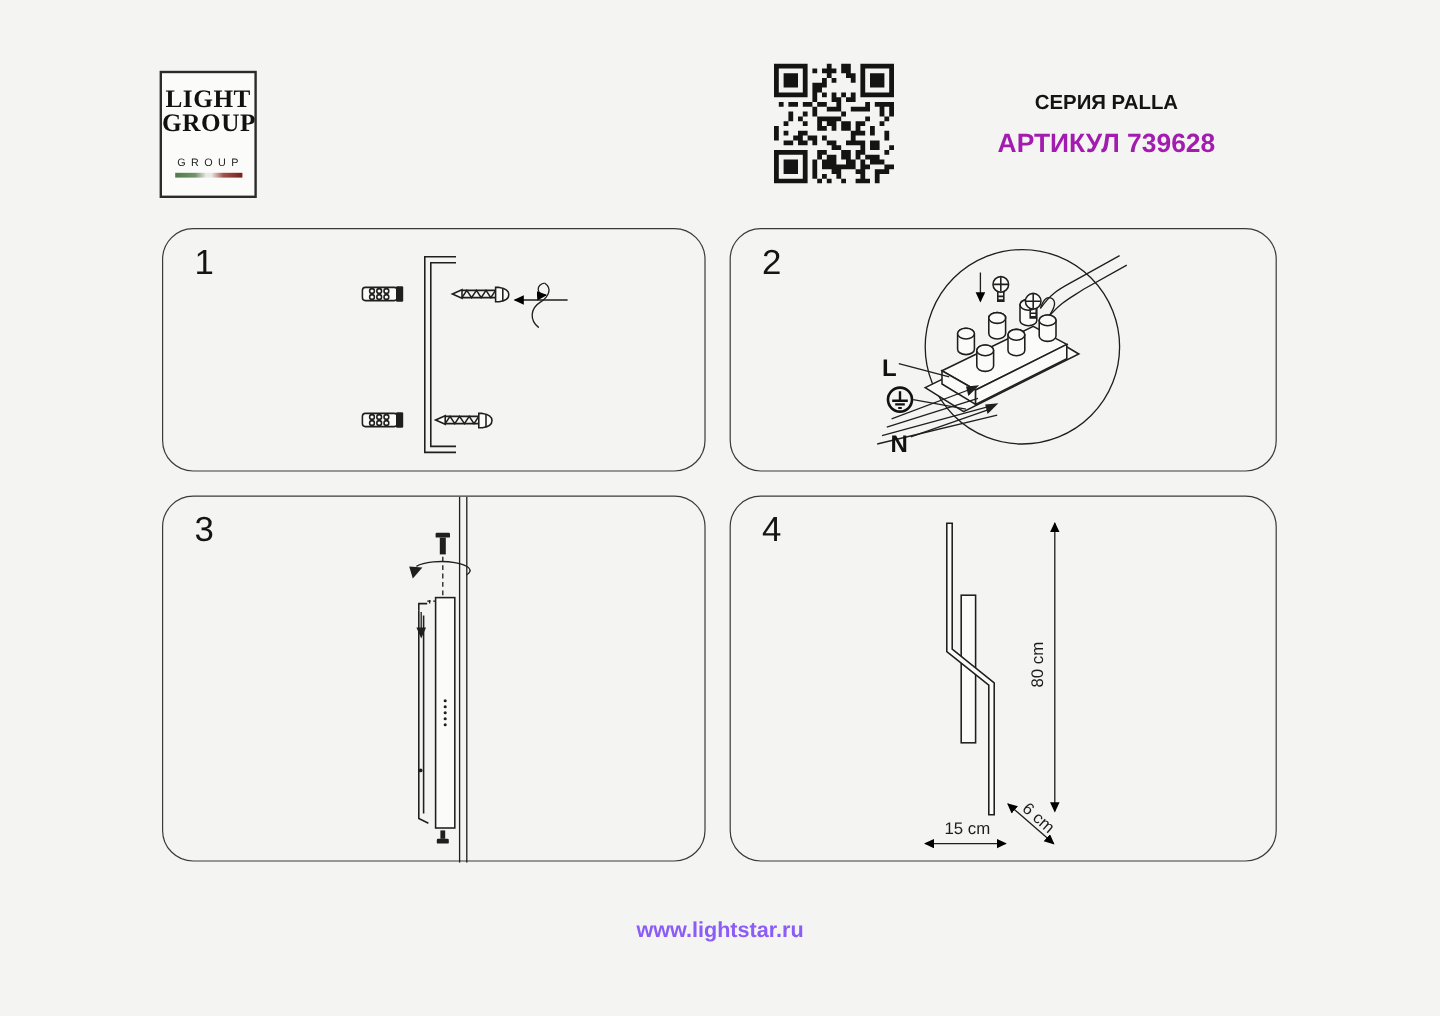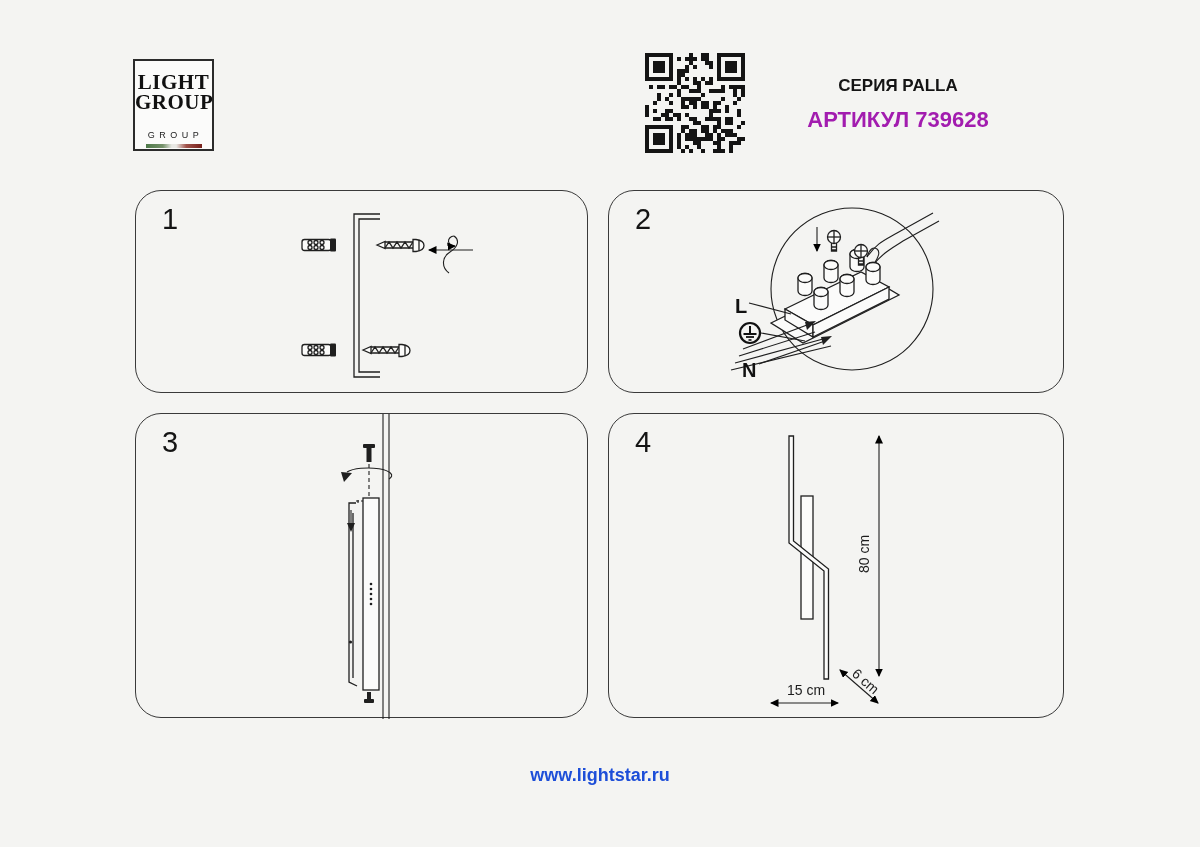--- a/index.html
+++ b/index.html
@@ -1,50 +1,50 @@
 <!DOCTYPE html>
 <html><head>
 <meta charset="utf-8">
 <style>
   html,body{margin:0;padding:0;}
   .page{position:relative;width:1200px;height:847px;background:#f4f4f2;
         font-family:"Liberation Sans",sans-serif;color:#1c1c1c;overflow:hidden;}
 
   
-  .logo-box{position:absolute;left:133px;top:59px;width:81px;height:92px;
+  .logo-box{position:absolute;left:133px;top:59px;width:81px;height:106px;
             border:2px solid #2b2b2b;background:#fbfbfa;text-align:center;box-sizing:border-box;padding-top:11px;}
   .logo-w1,.logo-w2{font-family:"Liberation Serif",serif;font-weight:bold;font-size:21px;line-height:20px;
             letter-spacing:.5px;color:#111;}
   .logo-w3{font-size:9px;letter-spacing:4.5px;margin-top:18px;text-indent:4px;color:#222;}
   .logo-flag{width:56px;height:4px;margin:4px auto 0;
             background:linear-gradient(90deg,#4f7a4a 0%,#76926b 30%,#e8e8e4 46%,#e8e8e4 54%,#a0524a 72%,#77201a 100%);}
   .title{position:absolute;left:237px;top:70px;font-size:23px;font-weight:bold;line-height:32px;color:#141414;}
   .qr{position:absolute;left:645px;top:53px;width:100px;height:100px;}
-  .series-blk{position:absolute;left:764px;top:76px;width:268px;text-align:center;}
+  .series-blk{position:absolute;left:788px;top:76px;width:268px;text-align:center;}
   .series{font-size:17px;font-weight:bold;color:#141414;}
   .article{font-size:22px;font-weight:bold;margin-top:11px;color:#a21caf;}
 
   
   .panel{position:absolute;border:1.5px solid #3a3a3a;border-radius:26px;box-sizing:border-box;}
   .p1{left:135px;top:190px;width:453px;height:203px;}
   .p2{left:608px;top:190px;width:456px;height:203px;}
   .p3{left:135px;top:413px;width:453px;height:305px;}
   .p4{left:608px;top:413px;width:456px;height:305px;}
   .num{position:absolute;left:26px;top:12px;font-size:29px;color:#141414;}
   .panel svg{position:absolute;left:0;top:0;}
   .draw{stroke:#1f1f1f;stroke-width:1.3;fill:none;}
   .thin{stroke:#1f1f1f;stroke-width:1.1;fill:none;}
   .fillw{fill:#fbfbfa;}
   .ink{fill:#1f1f1f;stroke:none;}
   .dimtxt{font-family:"Liberation Sans",sans-serif;font-size:14px;fill:#1c1c1c;}
   .biglbl{font-family:"Liberation Sans",sans-serif;font-size:20px;font-weight:bold;fill:#111;}
 
   
   .footer{position:absolute;left:0;top:765px;width:1200px;text-align:center;
-          font-size:18px;font-weight:bold;color:#1d4ed8;}
+          font-size:18px;font-weight:bold;color:#8b5cf6;}
 </style>
 </head>
 <body>
 
 <div class="page">
 
   <div class="logo-box">
     <div class="logo-w1">LIGHT</div>
     <div class="logo-w2">GROUP</div>
     <div class="logo-w3">GROUP</div>

